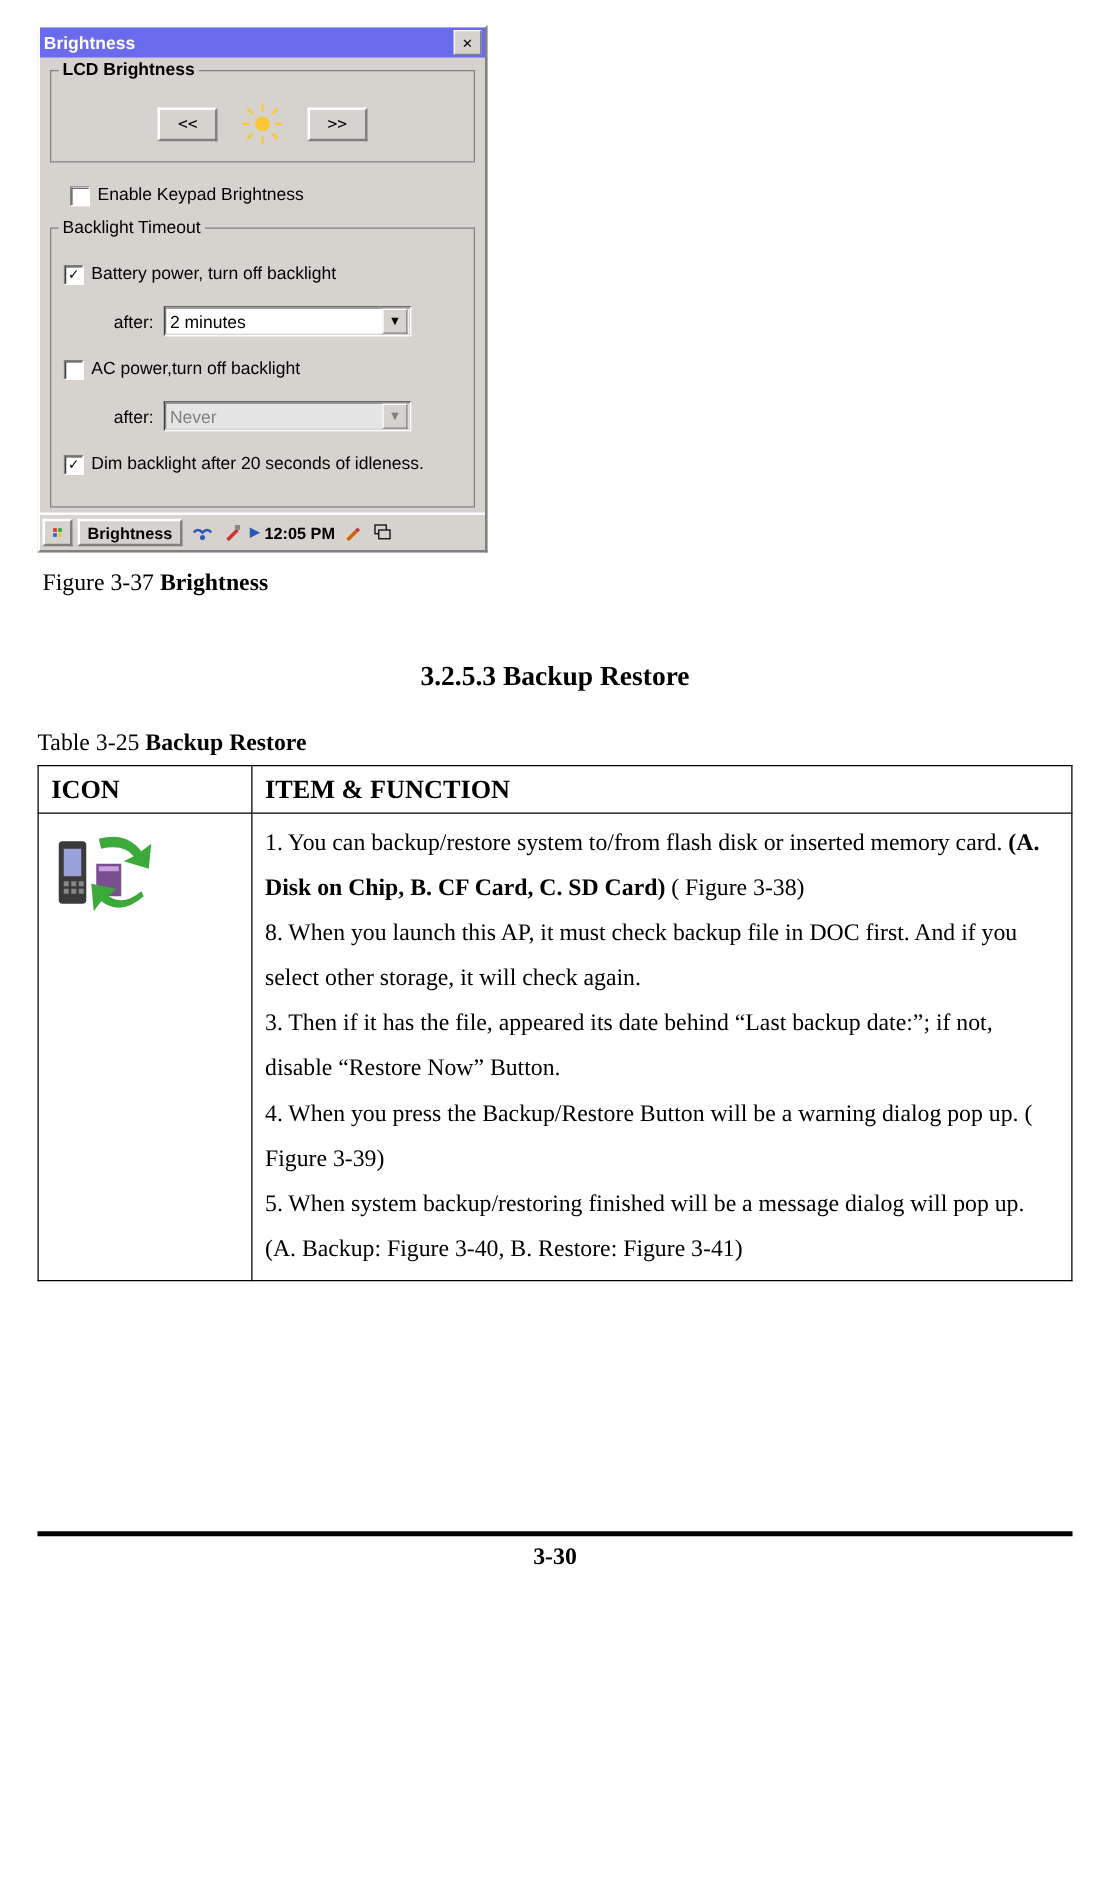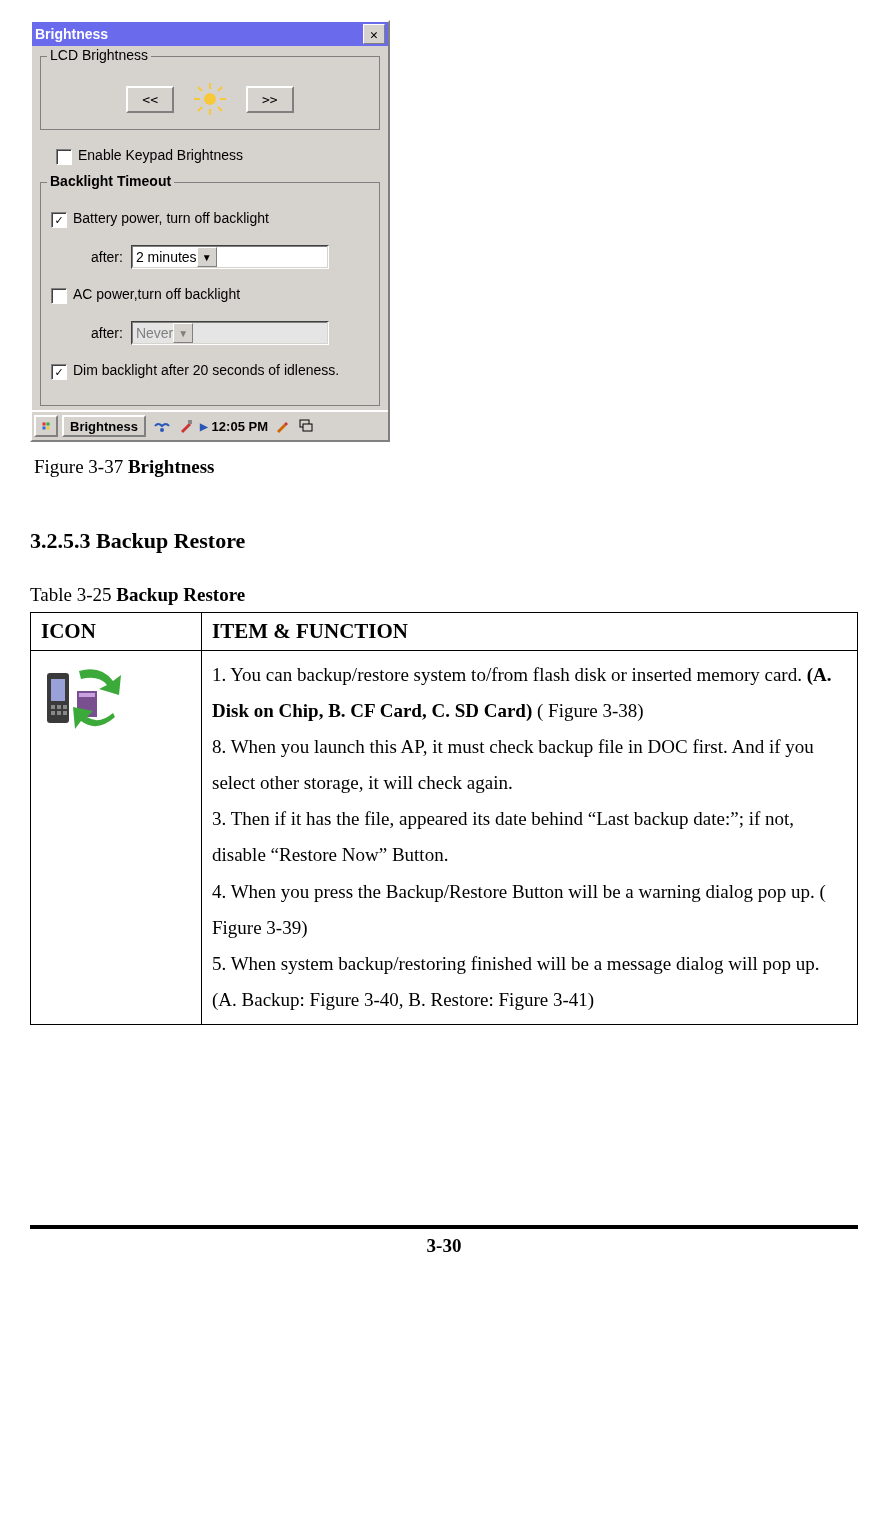--- a/index.html
+++ b/index.html
@@ -95,21 +95,21 @@
   .after-row {
     display: flex;
     align-items: center;
     gap: 8px;
     margin: 2px 4px 6px 44px;
   }
   .after-row .lbl { font-size: 14px; }
   .dropdown {
     display: flex;
     align-items: center;
-    justify-content: flex-start;
+    justify-content: space-between;
     background: #fff;
     border: 1px solid #404040;
     border-right-color: #fff;
     border-bottom-color: #fff;
     box-shadow: inset -1px -1px 0 #d6d3ce, inset 1px 1px 0 #808080;
     height: 22px;
     width: 190px;
     padding: 0 2px 0 4px;
     font-size: 14px;
   }
@@ -163,20 +163,21 @@
     font-family: "Times New Roman", serif;
     margin: 14px 0 50px 4px;
     font-size: 19px;
   }
   .figure-caption .bold { font-weight: bold; }
   .section-heading {
     font-family: "Times New Roman", serif;
     font-weight: bold;
     font-size: 22px;
     margin: 30px 0 30px 0;
+    text-align: center;
   }
   .table-caption { font-size: 19px; margin: 0 0 6px; }
   .table-caption .bold { font-weight: bold; }
   table.doc-table {
     border-collapse: collapse;
     width: 100%;
   }
   table.doc-table th, table.doc-table td {
     border: 1px solid #000;
     padding: 6px 10px;
@@ -205,21 +206,21 @@
 </head>
 <body>
 
 <div class="window">
   <div class="titlebar">
     <span>Brightness</span>
     <span class="close-btn">✕</span>
   </div>
 
   <div class="groupbox" style="margin-top:10px; padding-top:14px;">
-    <span class="legend" style="position:absolute;top:-10px;left:6px;background:#d6d3ce;padding:0 3px;font-weight:normal;">LCD Brightness</span>
+    <span class="legend" style="position:absolute;top:-10px;left:6px;background:#d6d3ce;padding:0 3px;font-weight:bold;">LCD Brightness</span>
     <div class="brightness-row">
       <span class="raised-btn">&lt;&lt;</span>
       <span class="sun-icon">
         <svg width="36" height="36" viewBox="0 0 36 36">
           <circle cx="18" cy="18" r="6" fill="#f8c83a"></circle>
           <g stroke="#f8c83a" stroke-width="2">
             <line x1="18" y1="2" x2="18" y2="8"></line>
               <line x1="18" y1="28" x2="18" y2="34"></line>
             <line x1="2" y1="18" x2="8" y2="18"></line>
               <line x1="28" y1="18" x2="34" y2="18"></line>
@@ -233,21 +234,21 @@
       <span class="raised-btn">&gt;&gt;</span>
     </div>
   </div>
 
   <div class="checkbox-row indent">
     <span class="cb"></span>
     <span>Enable Keypad Brightness</span>
   </div>
 
   <div class="groupbox" style="padding-top:10px; padding-bottom:8px;">
-    <span class="legend" style="position:absolute;top:-10px;left:6px;background:#d6d3ce;padding:0 3px;font-weight:bold;">Backlight Timeout</span>
+    <span class="legend" style="position:absolute;top:-10px;left:6px;background:#d6d3ce;padding:0 3px;font-weight:normal;">Backlight Timeout</span>
 
     <div class="checkbox-row">
       <span class="cb checked"></span>
       <span>Battery power, turn off backlight</span>
     </div>
     <div class="after-row">
       <span class="lbl">after:</span>
       <div class="dropdown">
         <span>2 minutes</span>
         <span class="dd-arrow">▼</span>

